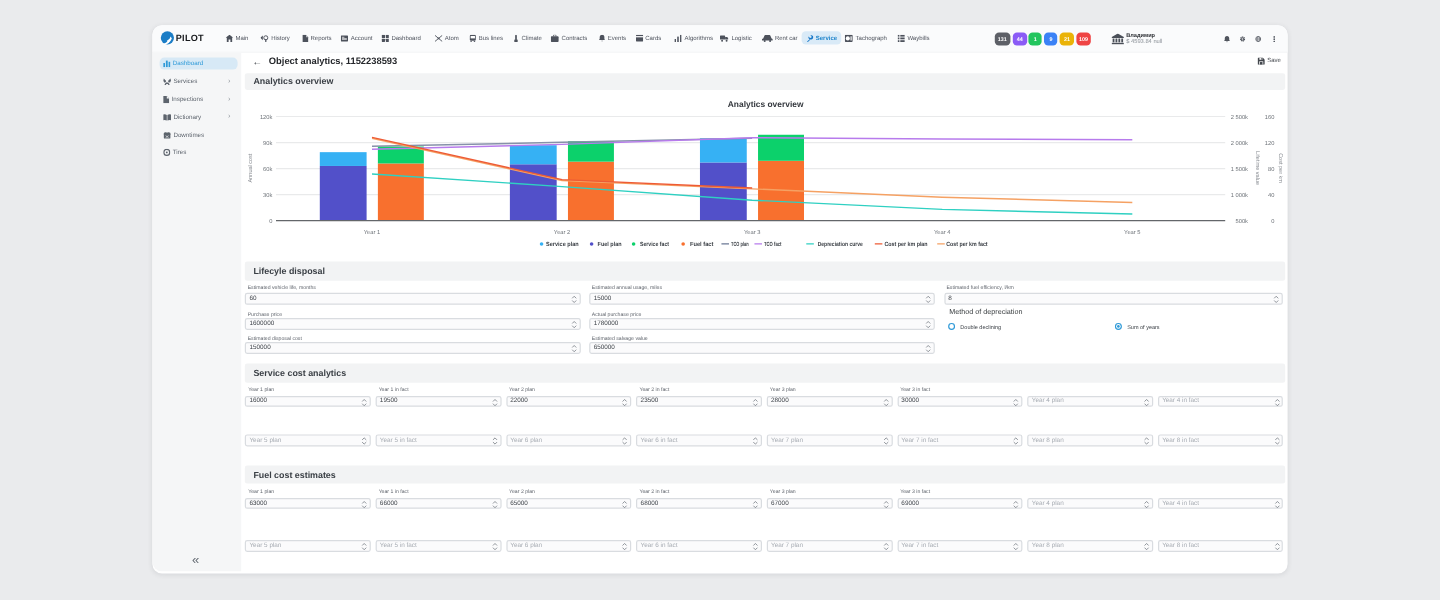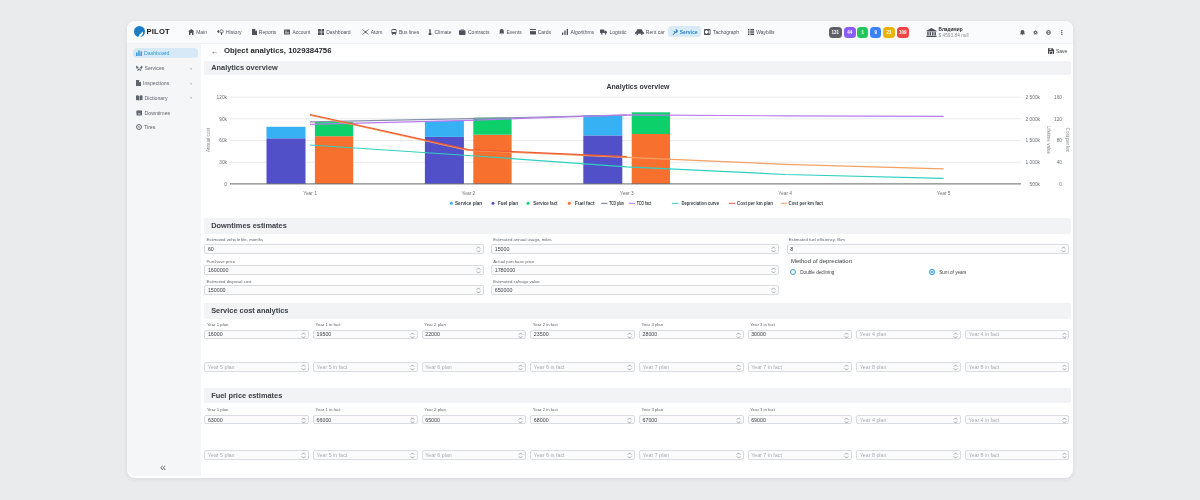--- a/index.html
+++ b/index.html
@@ -248,41 +248,41 @@
       <svg width="6" height="6" viewBox="0 0 12 12">
         <circle cx="6" cy="6" r="4.9" fill="none" stroke="#5d646d" stroke-width="2"></circle>
         <circle cx="6" cy="6" r="1.5" fill="#5d646d"></circle>
       </svg>
       <span>Tires</span>
     </div>
   </div>
 <div class="abs" style="left:160px;top:460.9px;font-size:11px;color:#636a72">«</div>
 
 <div class="abs" style="left:210.5px;top:46.6px;font-size:8px;color:#3a3f45">←</div>
-<div class="abs" style="left:224px;top:46.4px;font-size:7.8px;font-weight:bold;color:#26282c">Object analytics, 1029384756</div>
+<div class="abs" style="left:224px;top:46.4px;font-size:7.8px;font-weight:bold;color:#26282c">Object analytics, 1152238593</div>
 <svg class="abs" style="left:1047.8px;top:47.9px" width="6" height="6" viewBox="0 0 12 12">
     <path d="M0 1.5 A1.5 1.5 0 0 1 1.5 0 L8.5 0 L12 3.5 L12 10.5 A1.5 1.5 0 0 1 10.5 12 L1.5 12 A1.5 1.5 0 0 1 0 10.5 Z" fill="#43474d"></path>
     <rect x="3" y="0.8" width="5" height="2.8" fill="#fff"></rect>
     <rect x="5.9" y="1.1" width="1.7" height="2.2" fill="#43474d"></rect>
     <rect x="2.6" y="6.3" width="6.8" height="5.7" fill="#fff"></rect>
     <rect x="3.8" y="7.4" width="4.4" height="4.6" fill="#43474d"></rect>
   </svg>
 <div class="abs" style="left:1056px;top:48.2px;font-size:5px;color:#43474d">Save</div>
 
 <div class="secbar" style="top:60.5px;height:14.5px">
     <span>Analytics overview</span>
   </div>
 <div class="secbar" style="top:218px;height:15.5px">
-    <span>Downtimes estimates</span>
+    <span>Lifecyle disposal</span>
   </div>
 <div class="secbar" style="top:303px;height:15.5px">
     <span>Service cost analytics</span>
   </div>
 <div class="secbar" style="top:388px;height:14.5px">
-    <span>Fuel price estimates</span>
+    <span>Fuel cost estimates</span>
   </div>
 
 <svg class="abs" style="left:204px;top:76px" width="866" height="137" viewBox="0 0 866 137" font-family="Liberation Sans, sans-serif">
 <text x="434" y="13" font-size="7" font-weight="bold" fill="#33373d" text-anchor="middle">Analytics overview</text>
 <g stroke="#e9eaeb" stroke-width="1">
 <line x1="26" y1="21.1" x2="817" y2="21.1"></line>
 <line x1="26" y1="42.8" x2="817" y2="42.8"></line>
 <line x1="26" y1="64.5" x2="817" y2="64.5"></line>
 <line x1="26" y1="86.2" x2="817" y2="86.2"></line>
 </g>

